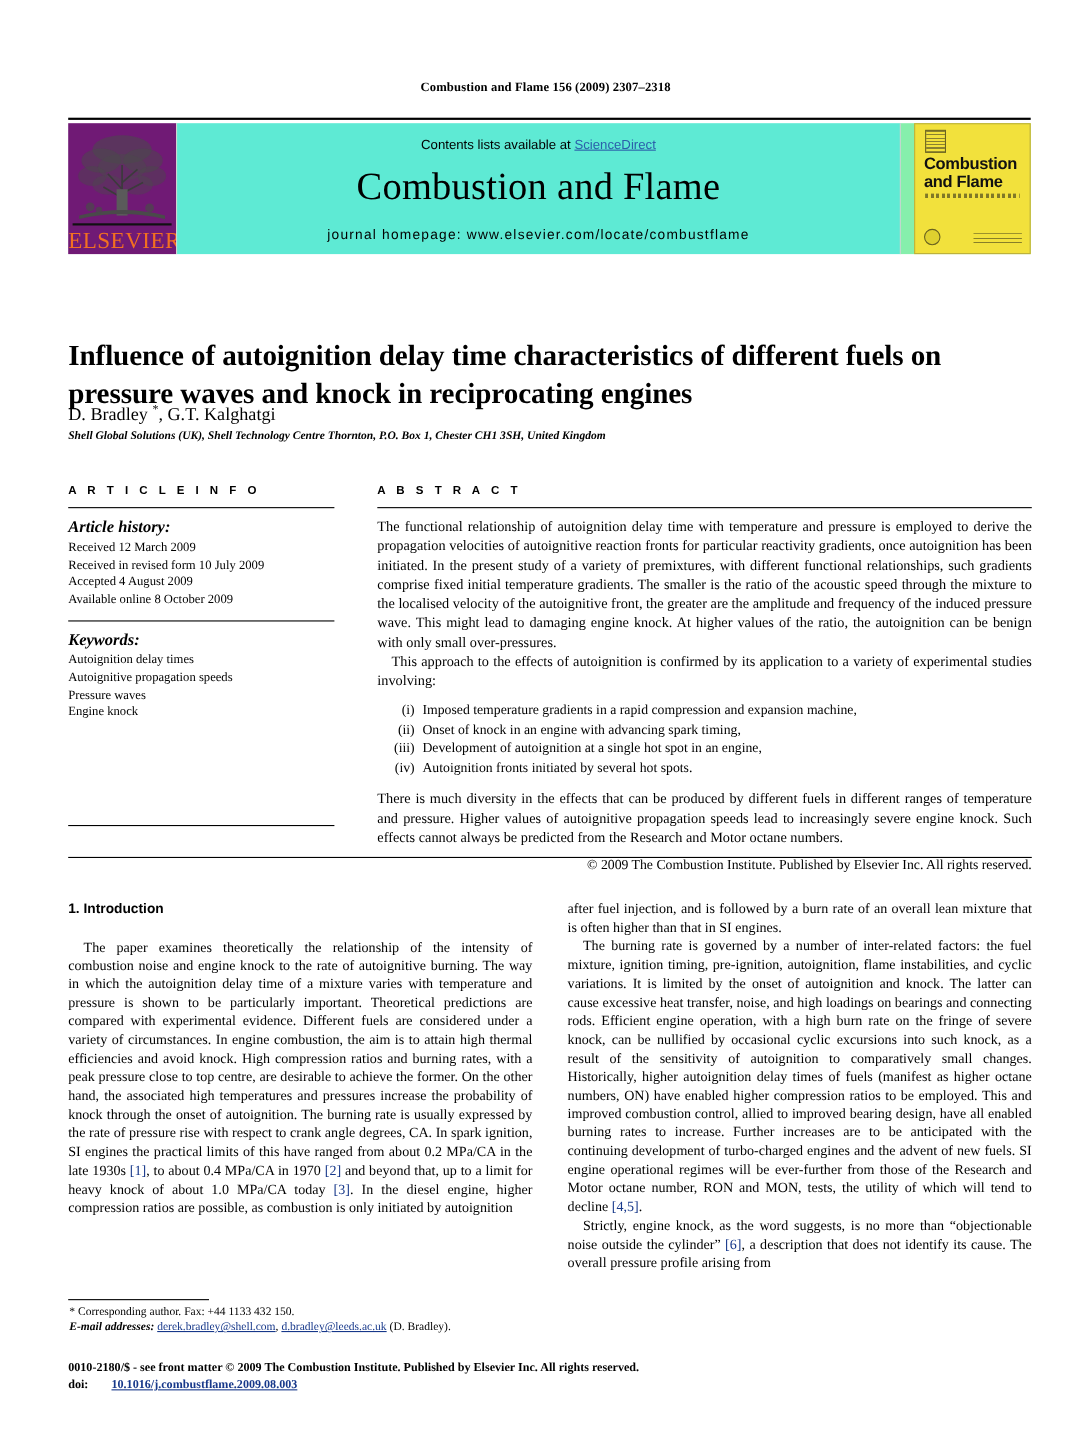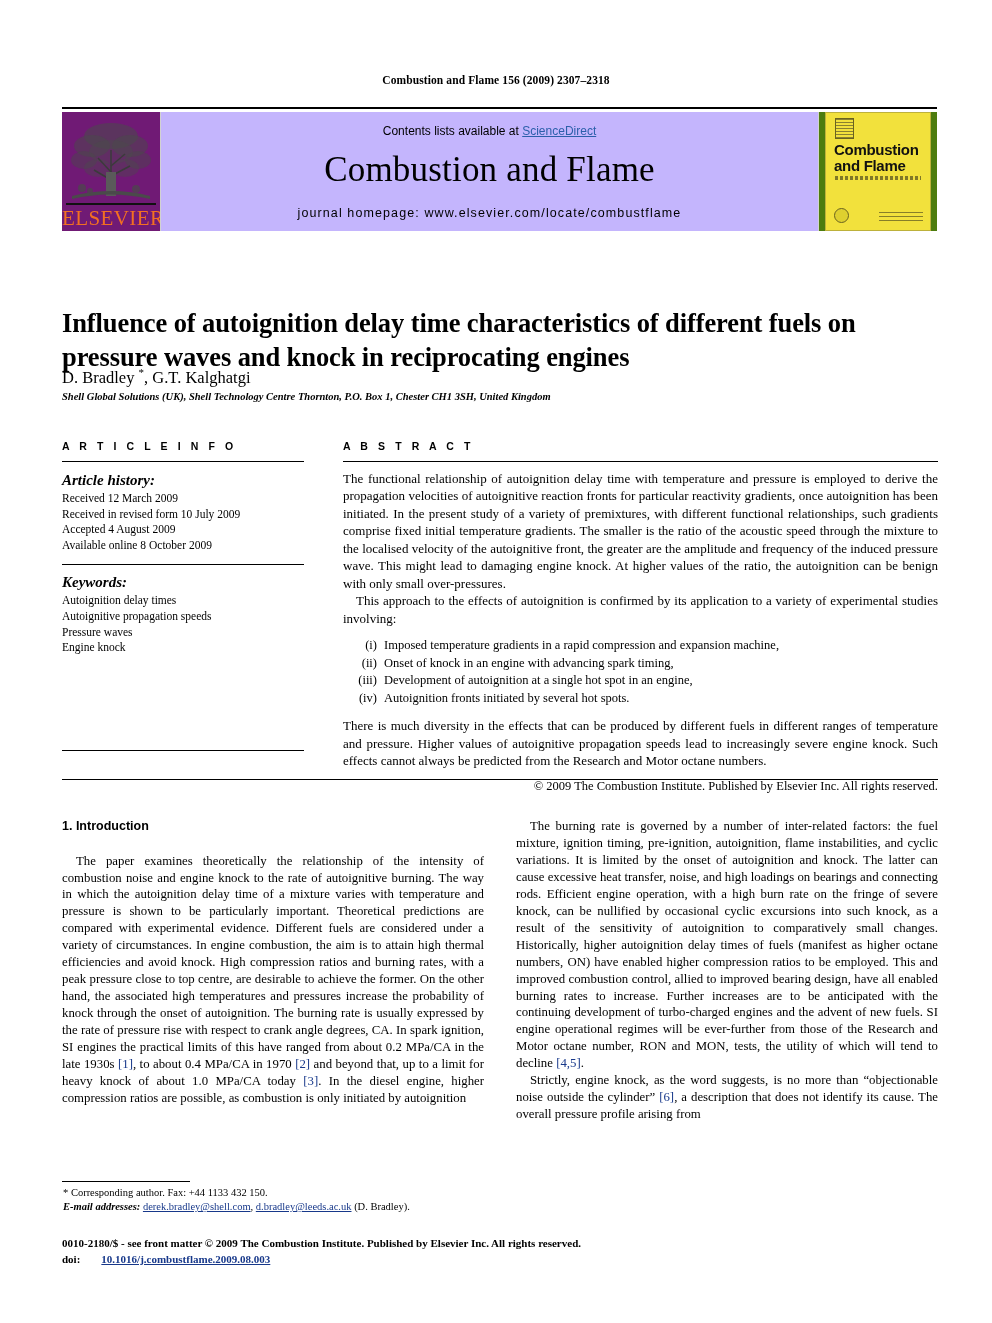--- a/index.html
+++ b/index.html
@@ -76,21 +76,21 @@
   .elsevier-rule {
     position: absolute;
     left: 4px;
     bottom: 26px;
     width: 90px;
     height: 2px;
     background: #111;
   }
   .center-band {
     flex: 1 1 auto;
-    background: #c4b5fd;
+    background: #5eead4;
     position: relative;
     border-left: 1px solid #d2d2d2;
     border-right: 1px solid #d2d2d2;
   }
   .contents-line {
     position: absolute;
     left: 0; top: 12px;
     width: 100%;
     text-align: center;
     font-family: "Liberation Sans", sans-serif;
@@ -111,24 +111,24 @@
     width: 100%;
     text-align: center;
     font-family: "Liberation Sans", sans-serif;
     font-size: 12.5px;
     letter-spacing: 1.1px;
   }
   .cover-block {
     width: 118px;
     flex: 0 0 118px;
     position: relative;
-    background: #4d7c0f;
+    background: #86efac;
     display: flex;
     align-items: center;
-    justify-content: center;
+    justify-content: flex-end;
   }
   .cover {
     width: 104px; height: 117px;
     background: #f2e13c;
     position: relative;
     border: 1px solid #bdb13b;
     overflow: hidden;
   }
   .cover-logo {
     position: absolute;
@@ -450,20 +450,21 @@
 
   <div class="info-bottomrule"></div>
   <div class="infoabs-bottomrule"></div>
 
   <div class="body-col body-left">
     <div class="sec-title">1. Introduction</div>
     <p><span>The paper examines theoretically the relationship of the intensity of combustion noise and engine knock to the rate of autoignitive burning. The way in which the autoignition delay time of a mixture varies with temperature and pressure is shown to be particularly important. Theoretical predictions are compared with experimental evidence. Different fuels are considered under a variety of circumstances. In engine combustion, the aim is to attain high thermal efficiencies and avoid knock. High compression ratios and burning rates, with a peak pressure close to top centre, are desirable to achieve the former. On the other hand, the associated high temperatures and pressures increase the probability of knock through the onset of autoignition. The burning rate is usually expressed by the rate of pressure rise with respect to crank angle degrees, CA. In spark ignition, SI engines the practical limits of this have ranged from about 0.2 MPa/CA in the late 1930s </span><span class="ref">[1]</span><span>, to about 0.4 MPa/CA in 1970 </span><span class="ref">[2]</span><span> and beyond that, up to a limit for heavy knock of about 1.0 MPa/CA today </span><span class="ref">[3]</span><span>. In the diesel engine, higher compression ratios are possible, as combustion is only initiated by autoignition</span></p>
   </div>
 
   <div class="body-col body-right">
+    <p class="noind">after fuel injection, and is followed by a burn rate of an overall lean mixture that is often higher than that in SI engines.</p>
     <p><span>The burning rate is governed by a number of inter-related factors: the fuel mixture, ignition timing, pre-ignition, autoignition, flame instabilities, and cyclic variations. It is limited by the onset of autoignition and knock. The latter can cause excessive heat transfer, noise, and high loadings on bearings and connecting rods. Efficient engine operation, with a high burn rate on the fringe of severe knock, can be nullified by occasional cyclic excursions into such knock, as a result of the sensitivity of autoignition to comparatively small changes. Historically, higher autoignition delay times of fuels (manifest as higher octane numbers, ON) have enabled higher compression ratios to be employed. This and improved combustion control, allied to improved bearing design, have all enabled burning rates to increase. Further increases are to be anticipated with the continuing development of turbo-charged engines and the advent of new fuels. SI engine operational regimes will be ever-further from those of the Research and Motor octane number, RON and MON, tests, the utility of which will tend to decline </span><span class="ref">[4,5]</span><span>.</span></p>
     <p><span>Strictly, engine knock, as the word suggests, is no more than “objectionable noise outside the cylinder” </span><span class="ref">[6]</span><span>, a description that does not identify its cause. The overall pressure profile arising from</span></p>
   </div>
 
   <div class="footnote">
     <div class="footnote-rule"></div>
     <div class="fn-row"><span>*</span> <span>Corresponding author. Fax: +44 1133 432 150.</span></div>
     <div class="fn-row"><span class="fn-label">E-mail addresses:</span> <a class="mail" href="#">derek.bradley@shell.com</a><span>, </span><a class="mail" href="#">d.bradley@leeds.ac.uk</a><span> (D. Bradley).</span></div>
   </div>
 

